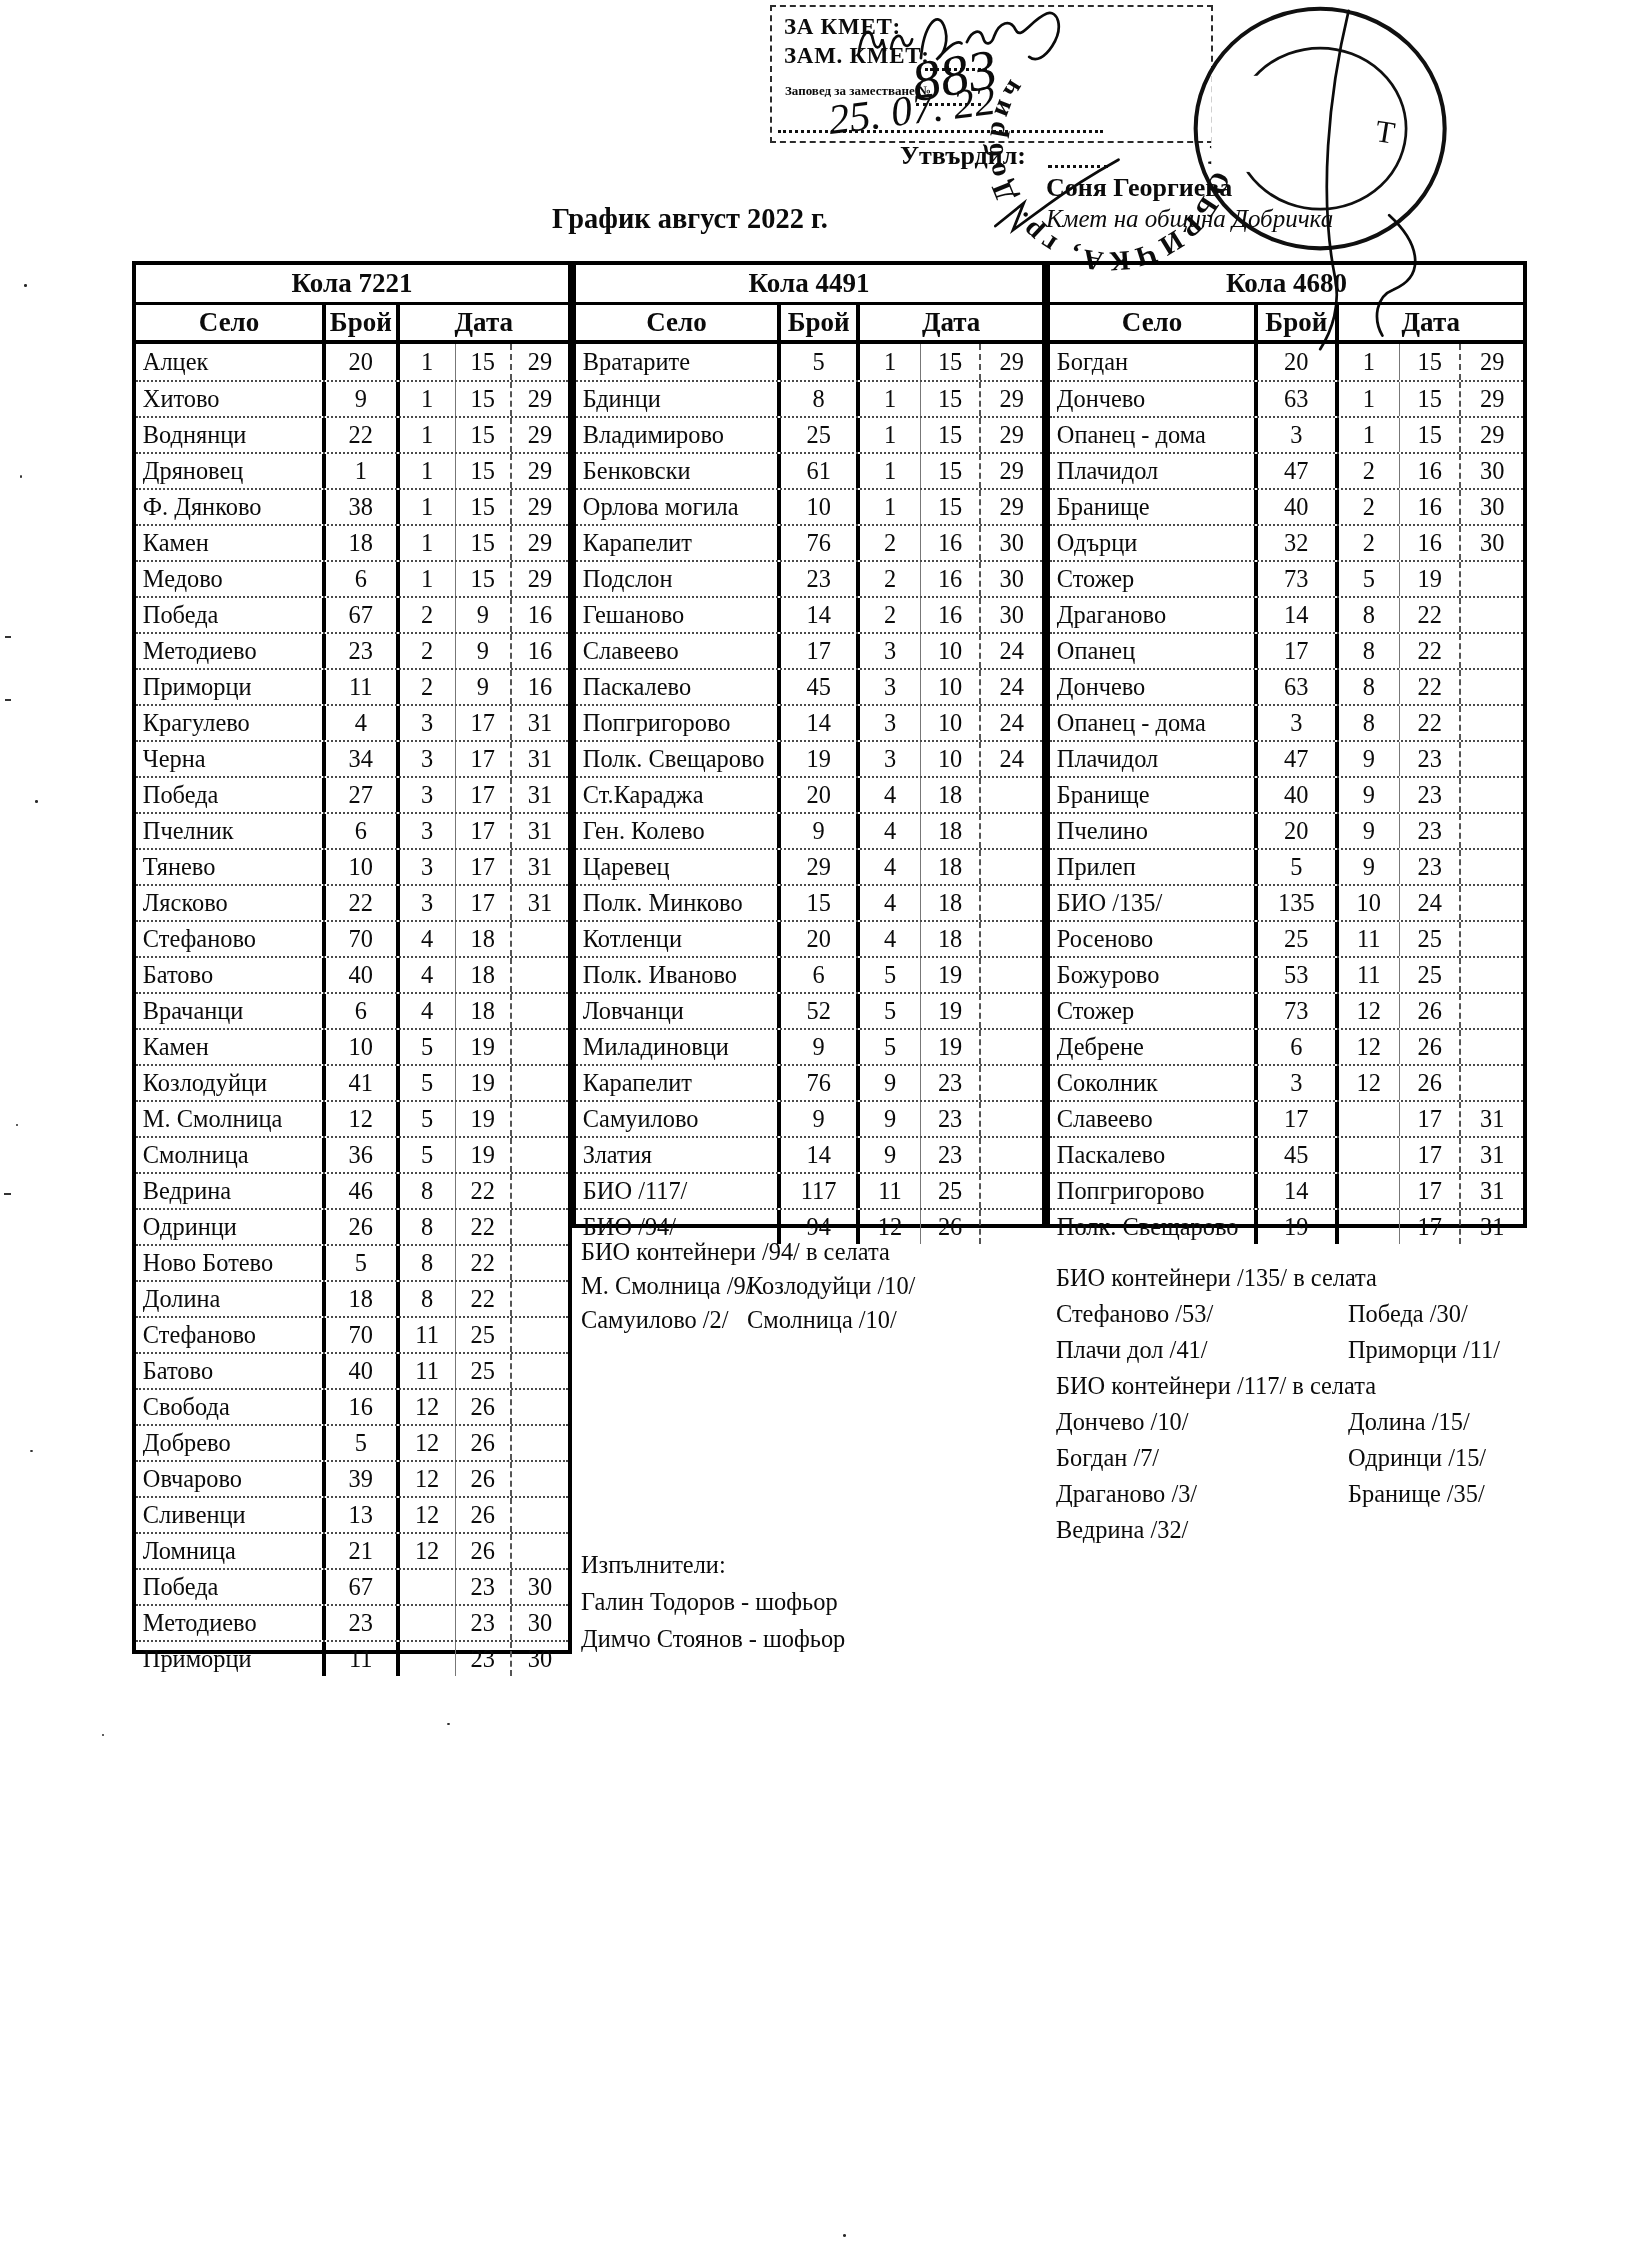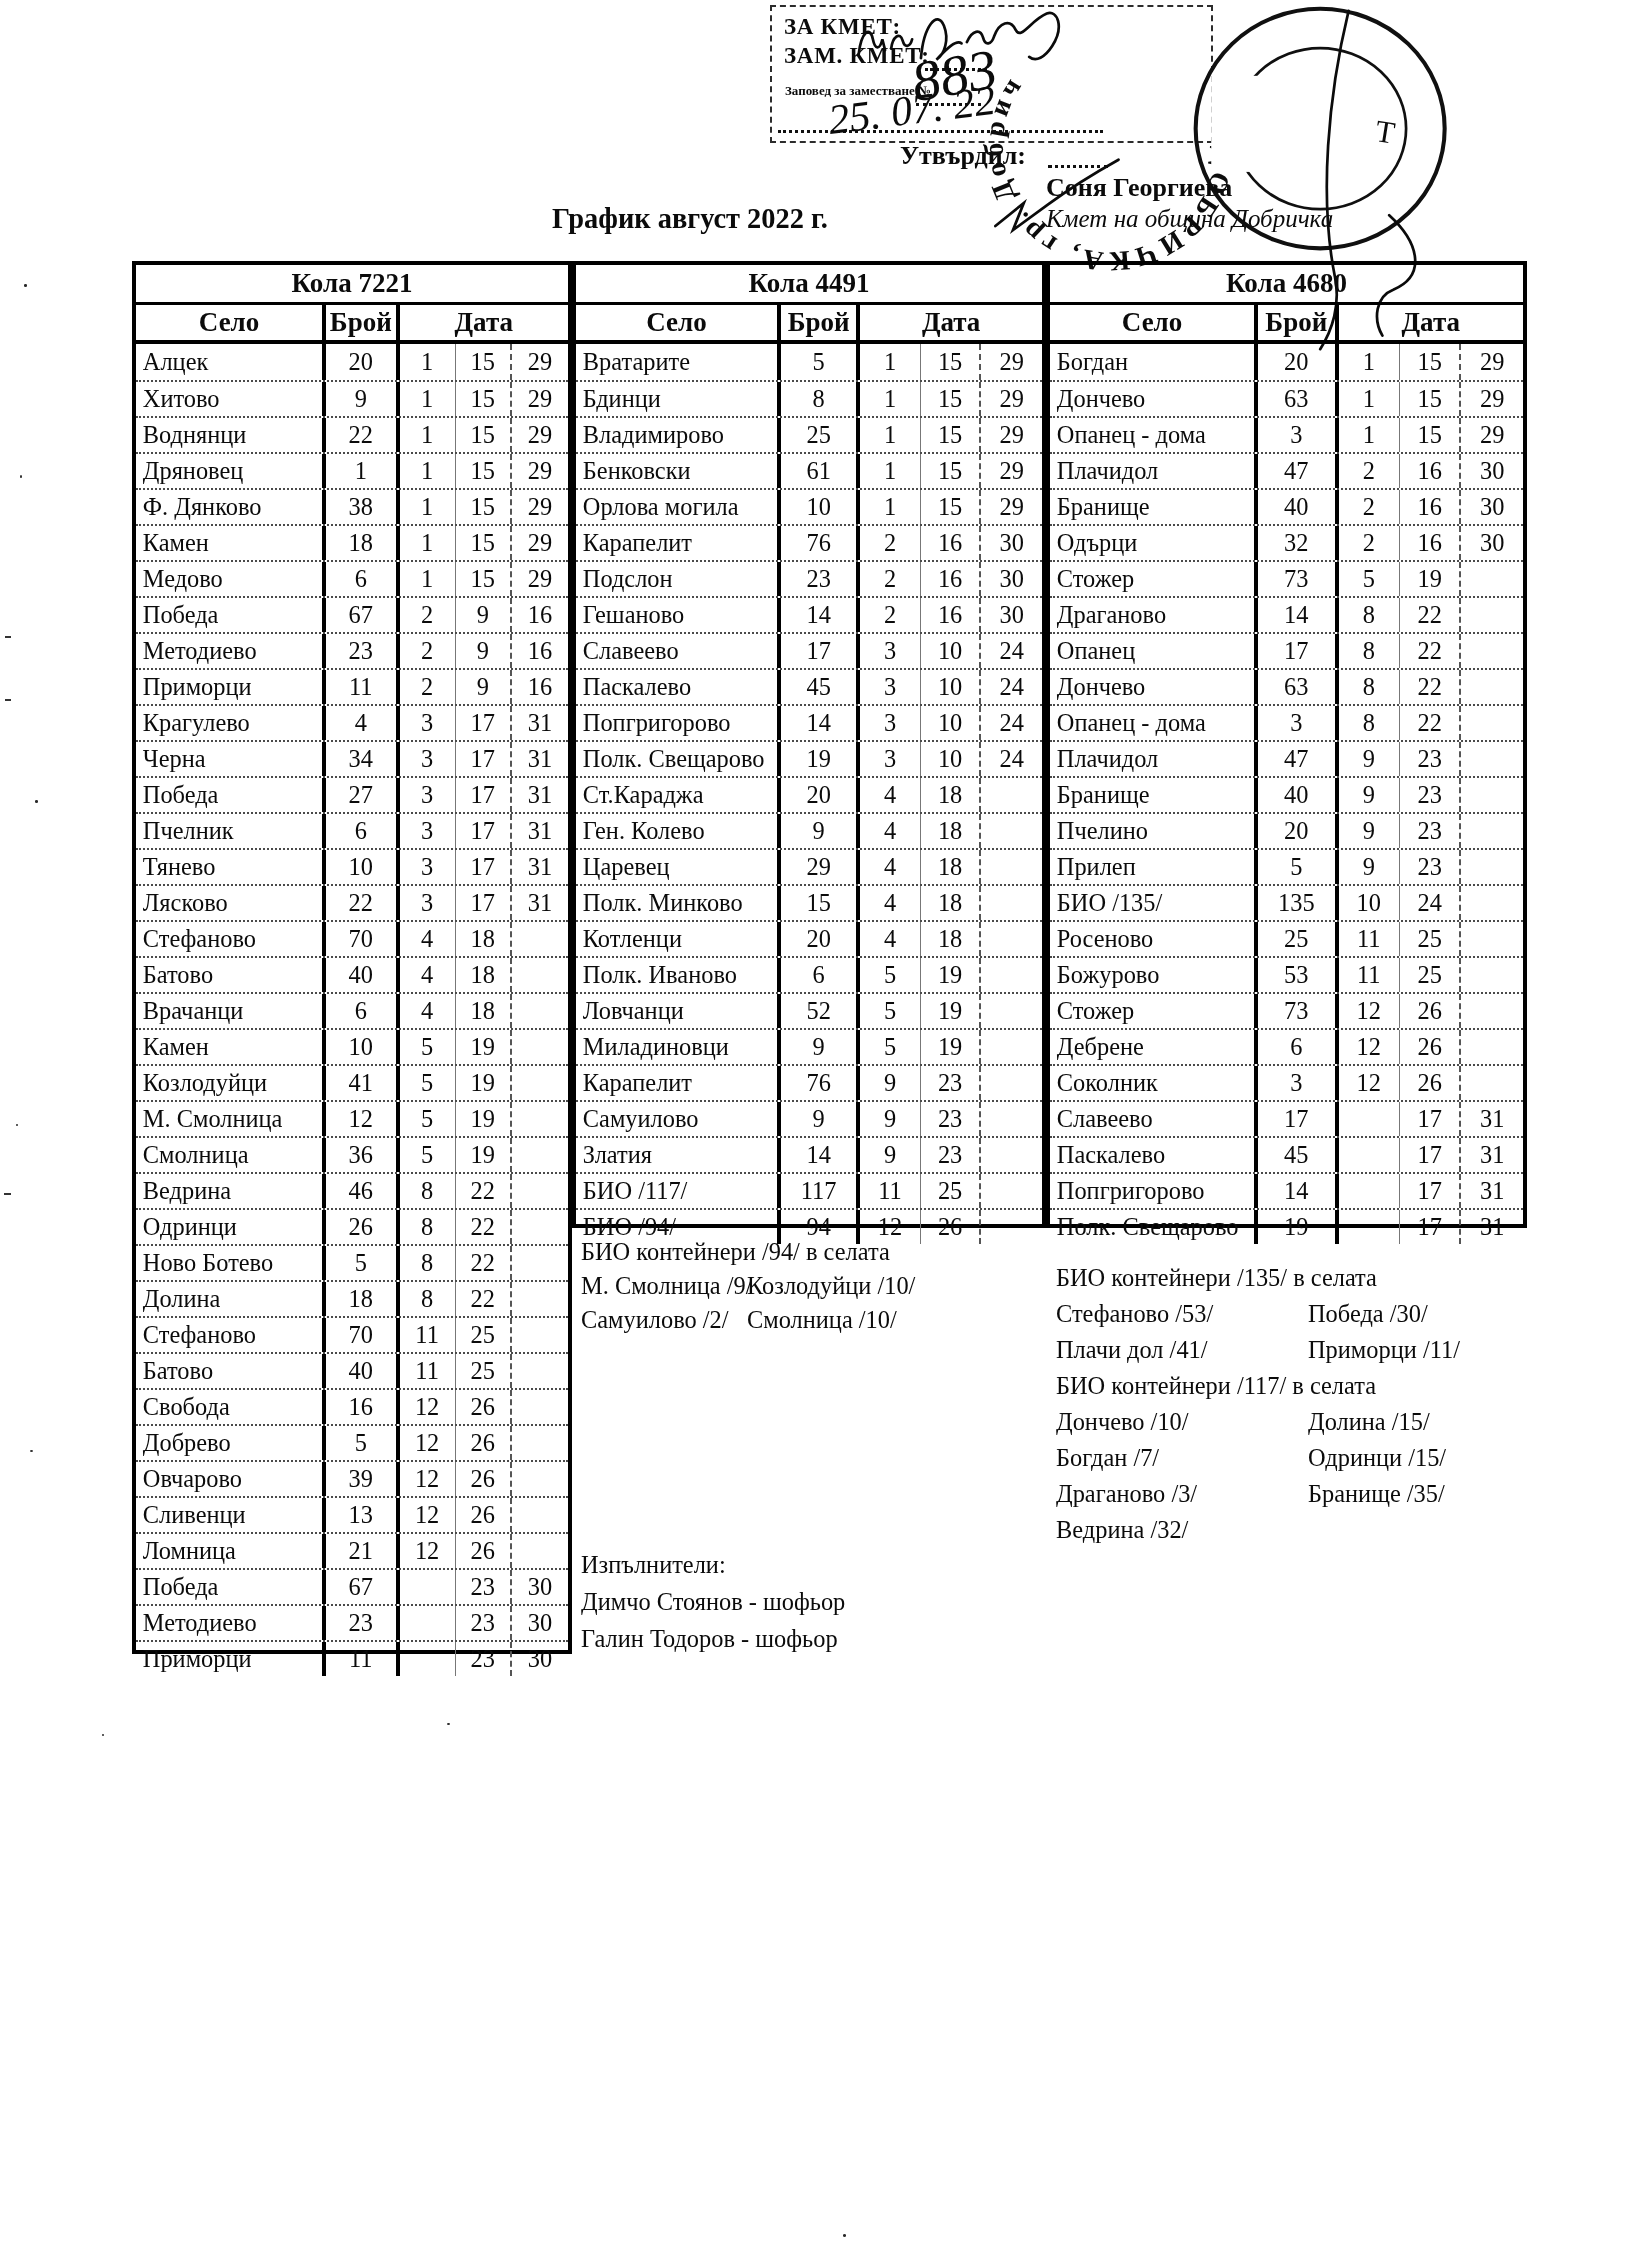--- a/index.html
+++ b/index.html
@@ -30,21 +30,21 @@
   .trow + .trow{border-top:2px dotted #4a4a4a;}
   .trow>div{display:flex;align-items:center;justify-content:center;overflow:hidden;white-space:nowrap;}
   .trow .v{justify-content:flex-start;padding-left:6.8px;border-right:4.1px solid #000;}
   .trow .n{border-right:4.1px solid #000;}
   .trow .d1{border-right:1.4px solid #777;}
   .trow .d2{border-right:2px dashed #555;}
   
   .note{font-size:24.4px;}
   .noteline{height:34px;line-height:34px;white-space:nowrap;}
   .pair{display:grid;grid-template-columns:166px auto;height:34px;line-height:34px;white-space:nowrap;}
-  .pairR{display:grid;grid-template-columns:252px auto;height:36px;line-height:36px;white-space:nowrap;}
+  .pairR{display:grid;grid-template-columns:252px auto;height:36px;line-height:36px;white-space:nowrap;gap:40px;}
   .notesR .noteline{height:36px;line-height:36px;}
   .exec .noteline{height:37px;line-height:37px;}
   
   .speck{position:absolute;background:#2a2a2a;border-radius:50%;}
   .dash{position:absolute;background:#333;}
   svg text{font-family:"Liberation Serif","DejaVu Serif",serif;}
 </style>
 </head>
 <body>
 
@@ -744,22 +744,22 @@
         <div class="pair">
           <div>Самуилово /2/</div>
           <div>Смолница /10/</div>
         </div>
       </div>
   </div>
 
   <div class="abs note exec" style="left:581px;top:1546px;width:433px;">
     <div class="noteline b" style="font-weight:normal;">Изпълнители:</div>
     <div>
+        <div class="noteline">Галин Тодоров - шофьор</div>
         <div class="noteline">Димчо Стоянов - шофьор</div>
-        <div class="noteline">Галин Тодоров - шофьор</div>
       </div>
   </div>
 
   <div class="abs note notesR" style="left:1056px;top:1260px;width:474px;">
     <div class="noteline">БИО контейнери /135/ в селата</div>
     <div>
         <div class="pairR">
           <div>Стефаново /53/</div>
           <div>Победа /30/</div>
         </div>

